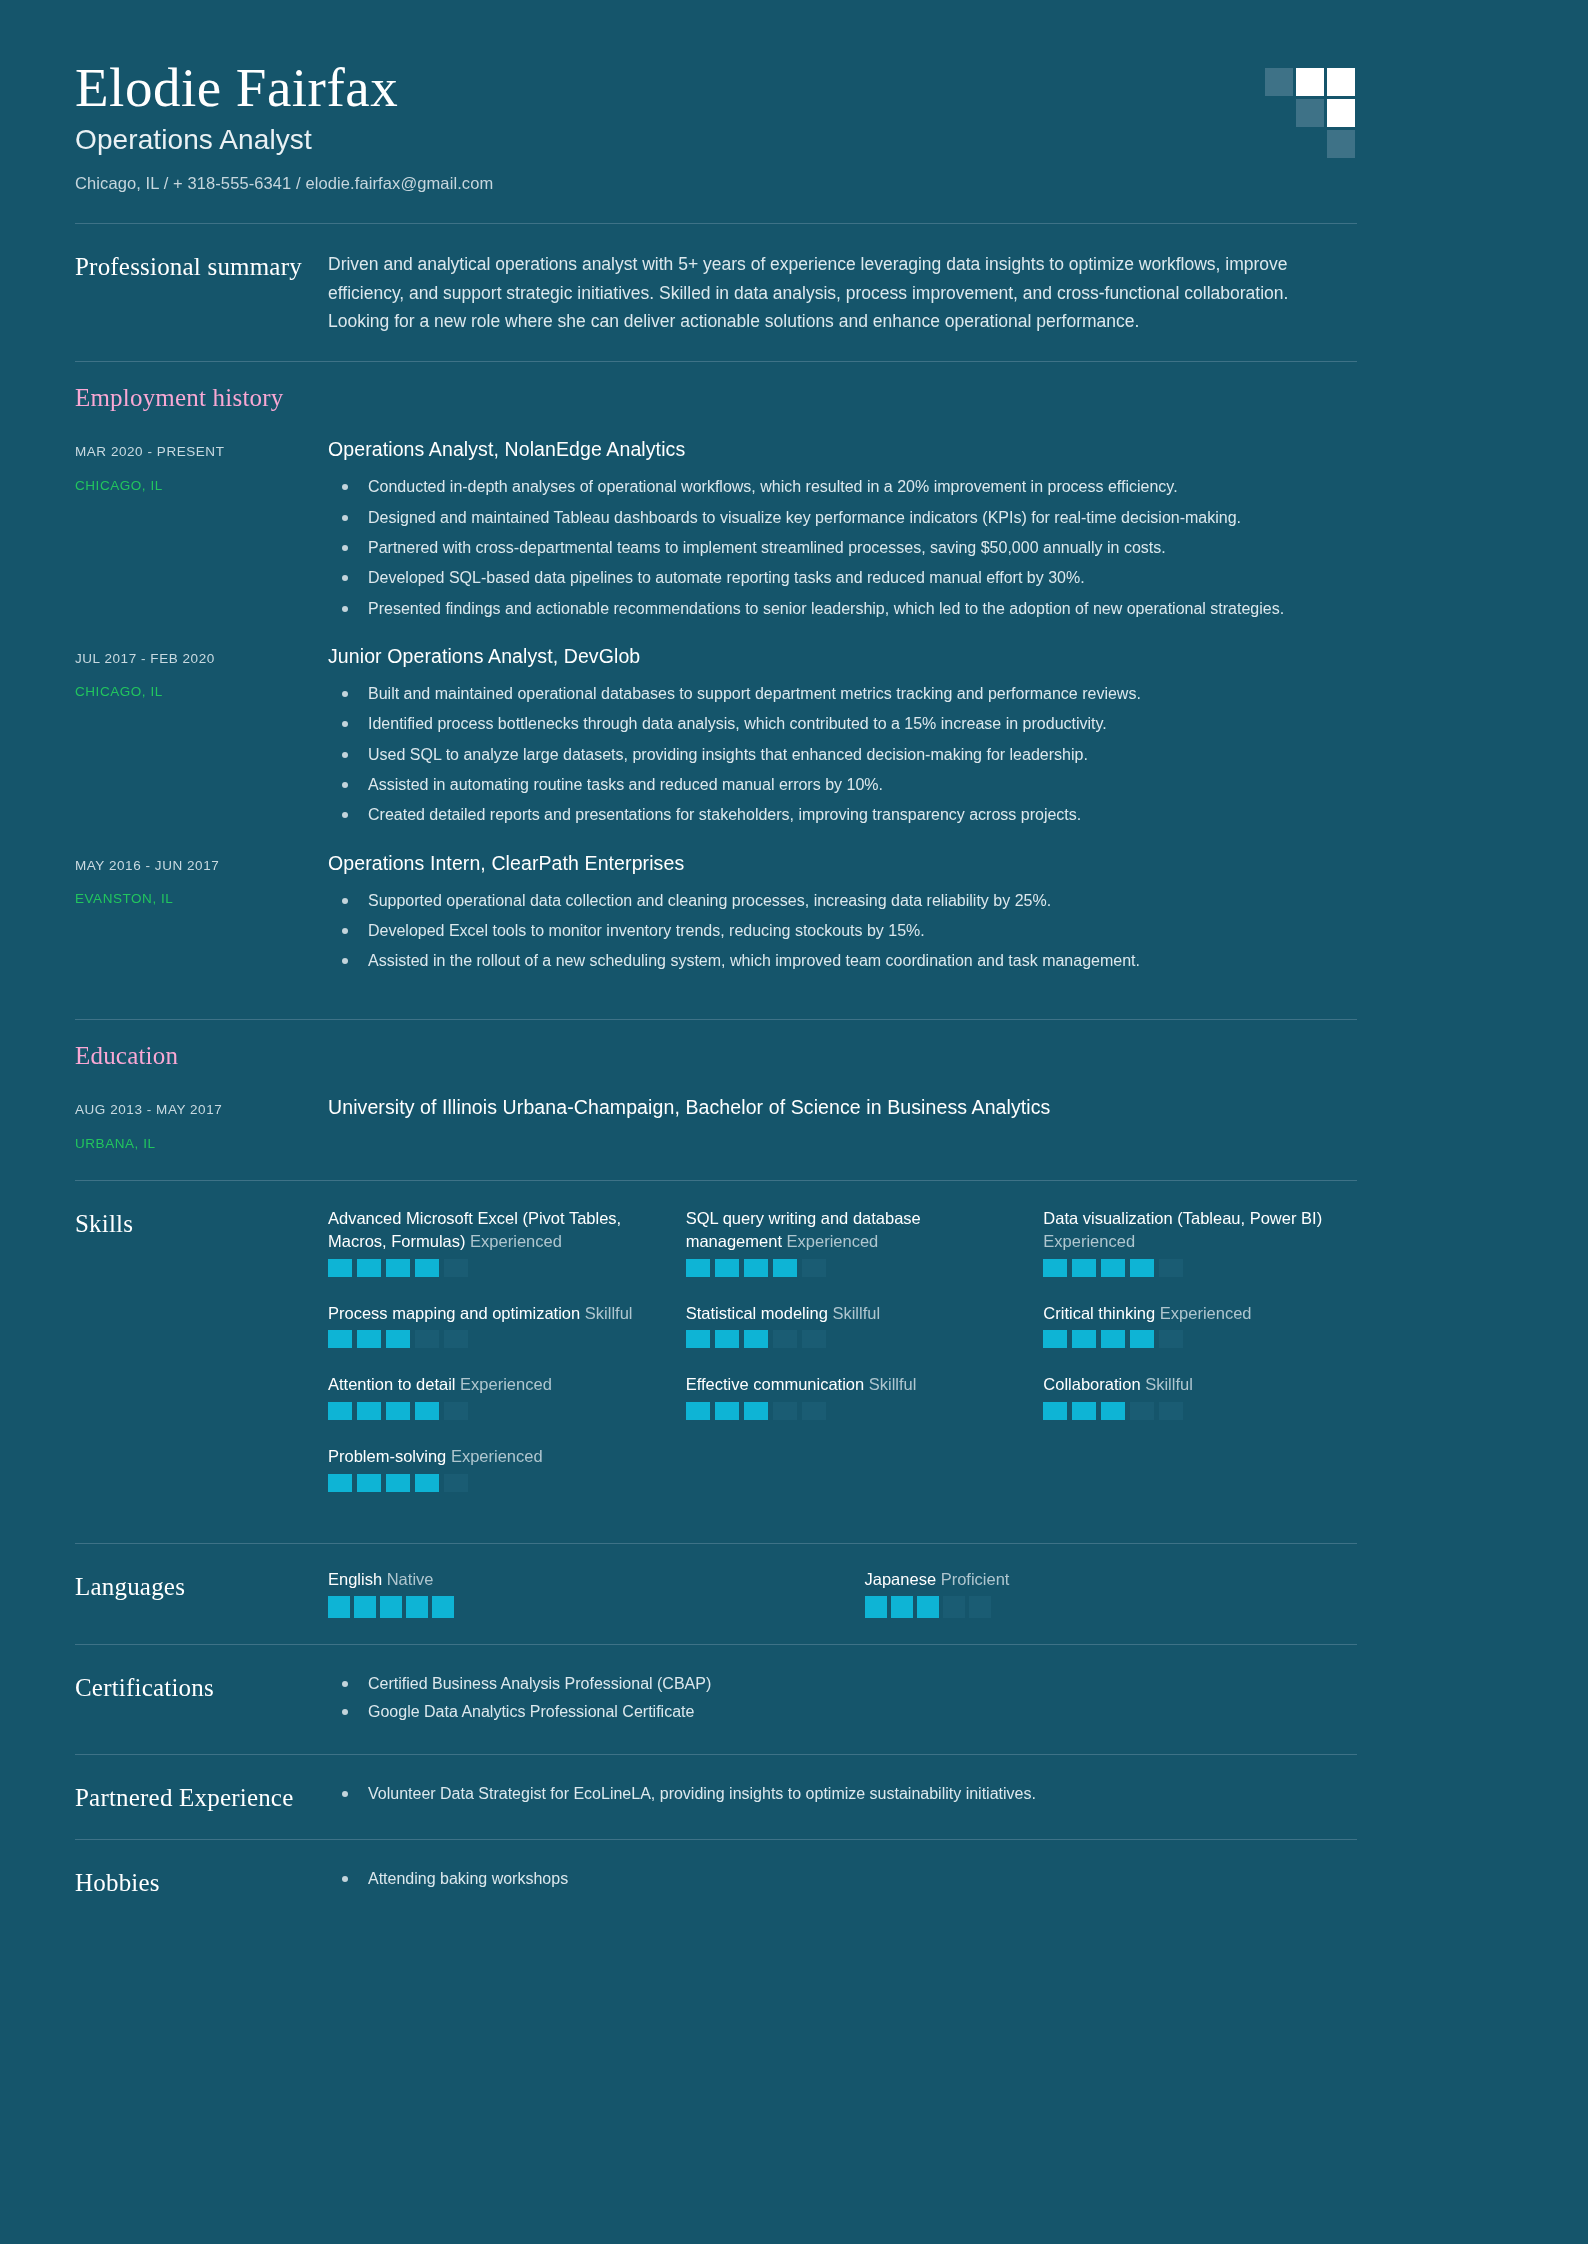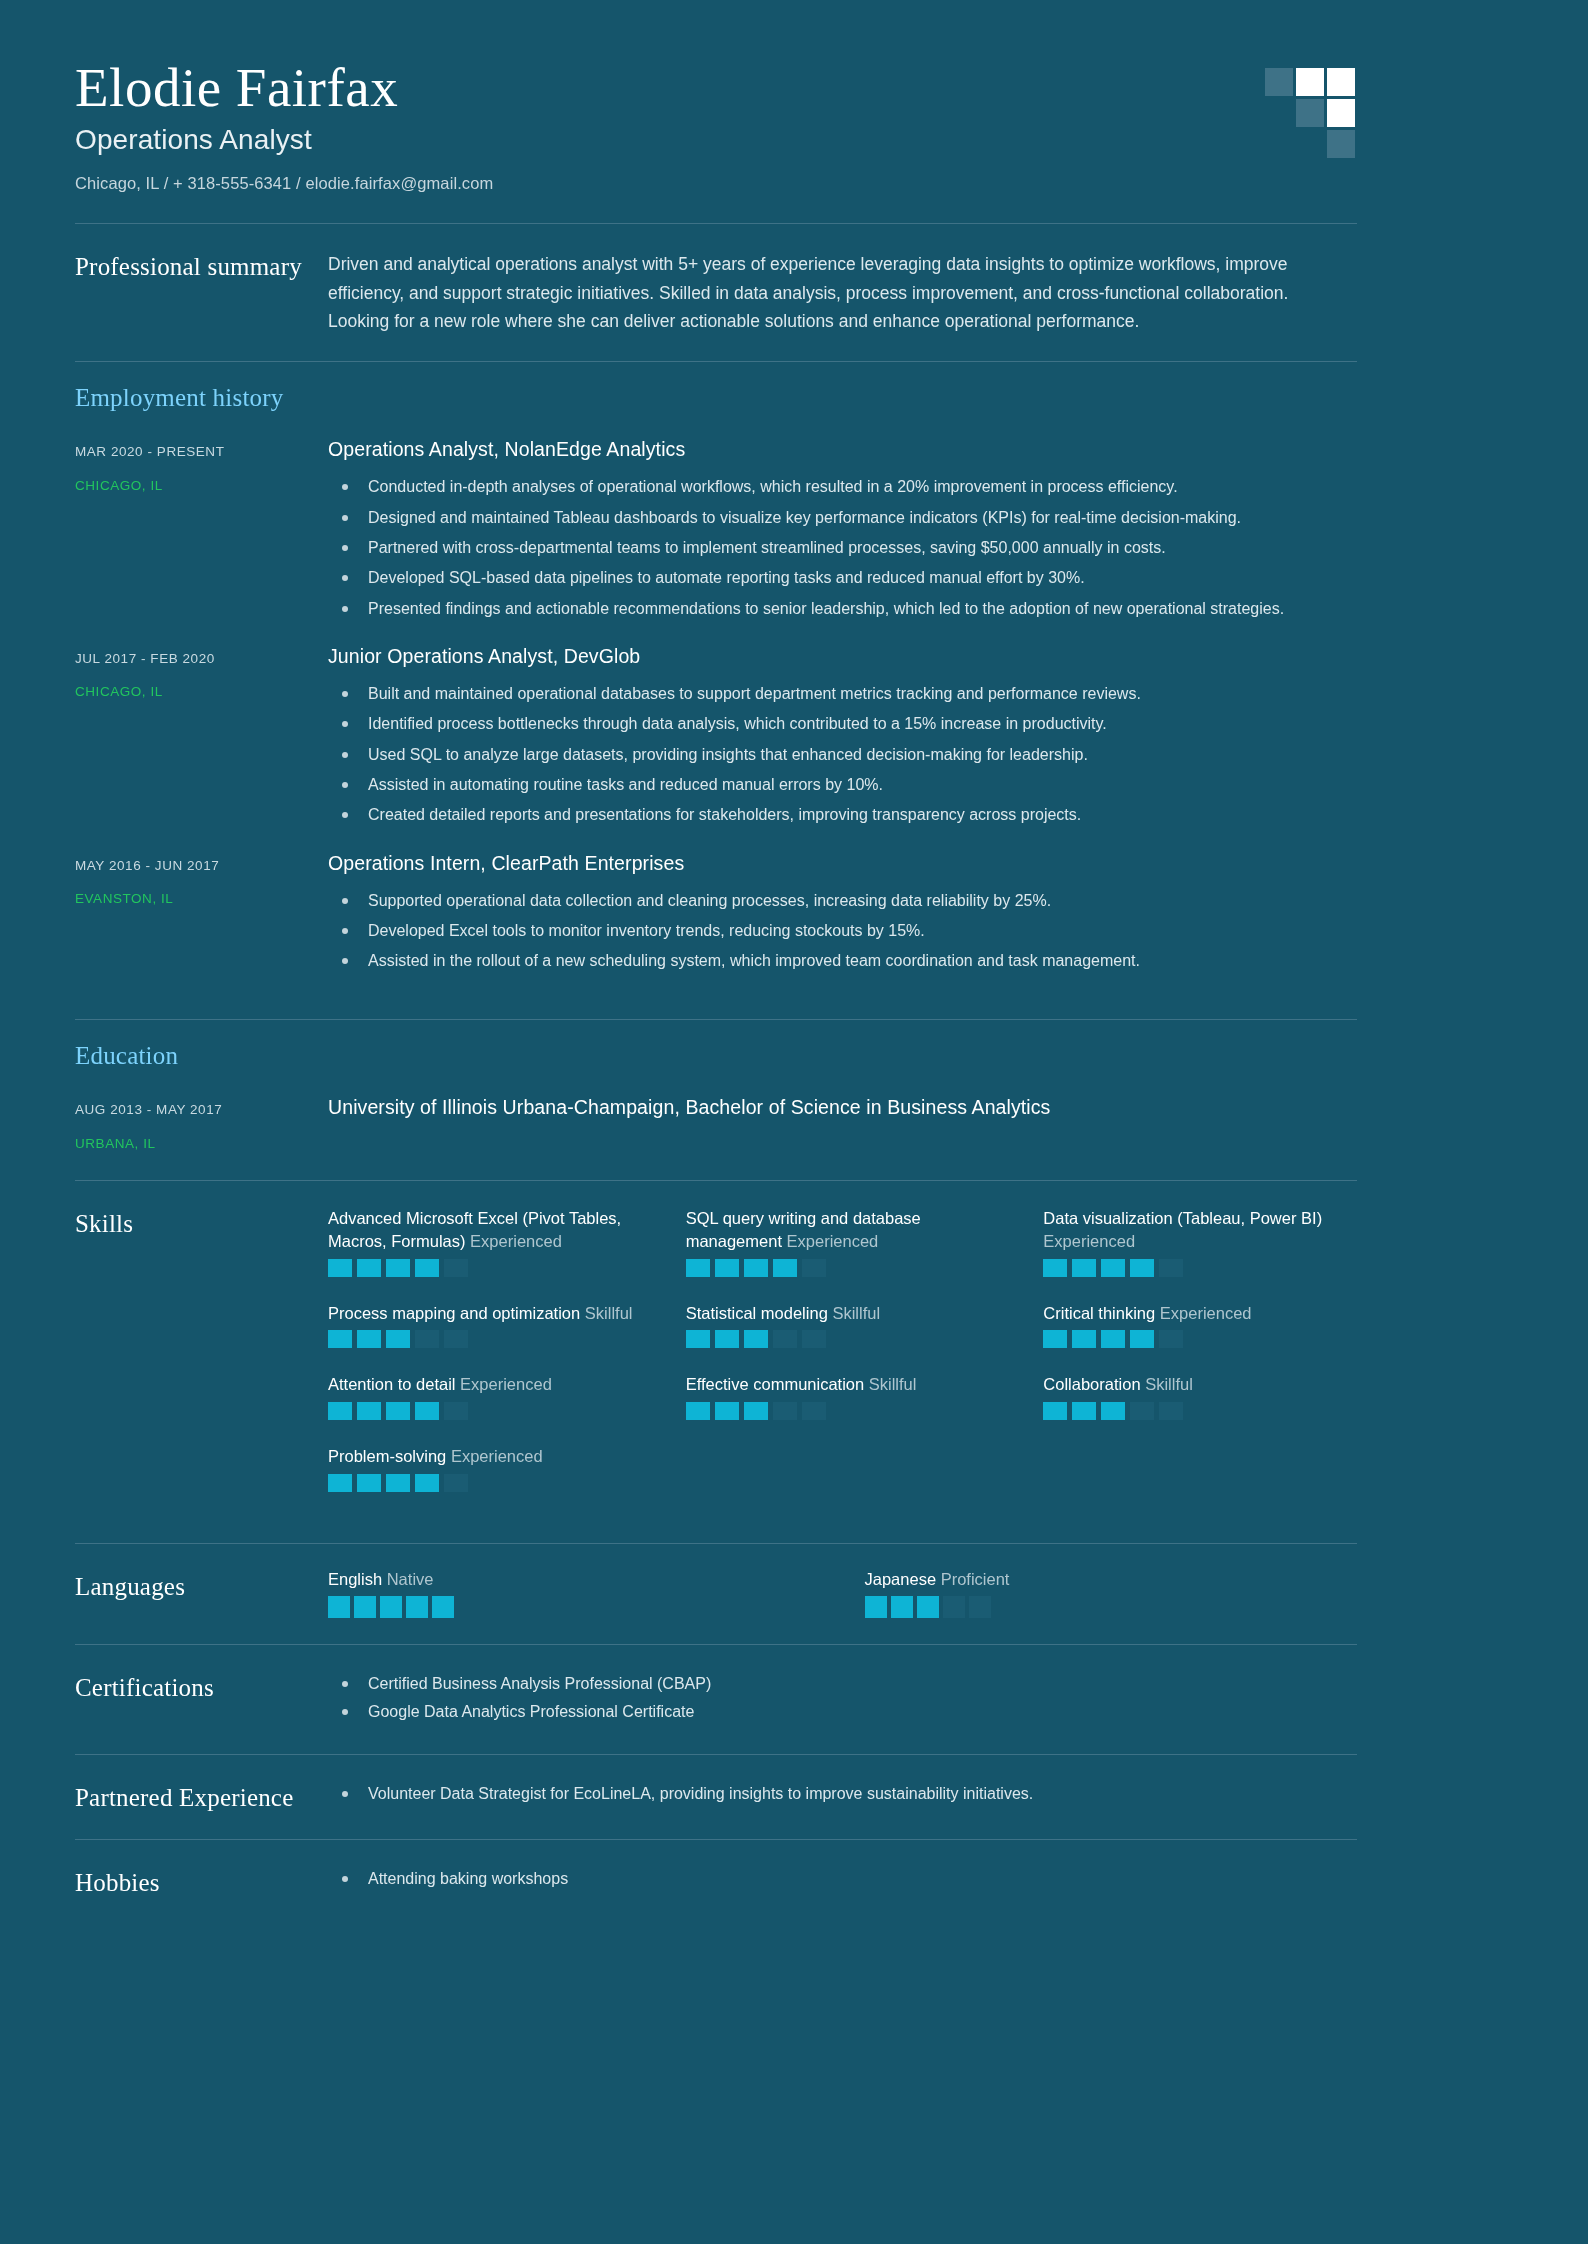--- a/index.html
+++ b/index.html
@@ -98,21 +98,21 @@
     line-height: 1.62;
     color: #DCE8ED;
     max-width: 1005px;
   }
 
   
   .timeline-section { padding-top: 22px; padding-bottom: 22px; display: block; }
   .timeline-heading {
     font-family: "Liberation Serif", serif;
     font-size: 25px;
-    color: #7dd3fc;
+    color: #f9a8d4;
     margin-bottom: 26px;
     letter-spacing: 0.2px;
   }
   .entry { display: flex; align-items: flex-start; margin-bottom: 4px; }
   .entry-meta {
     width: 253px;
     flex: 0 0 253px;
     padding-top: 4px;
   }
   .entry-date {
@@ -480,21 +480,21 @@
         </ul>
     </div>
   </div>
 
   <div class="divider"></div>
 
   <div class="section">
     <div class="section-label">Partnered Experience</div>
     <div class="section-body">
       <ul class="simple-bullets" id="volunteer-list">
-          <li>Volunteer Data Strategist for EcoLineLA, providing insights to improve sustainability initiatives.</li>
+          <li>Volunteer Data Strategist for EcoLineLA, providing insights to optimize sustainability initiatives.</li>
         </ul>
     </div>
   </div>
 
   <div class="divider"></div>
 
   <div class="section">
     <div class="section-label">Hobbies</div>
     <div class="section-body">
       <ul class="simple-bullets" id="hobbies-list">

